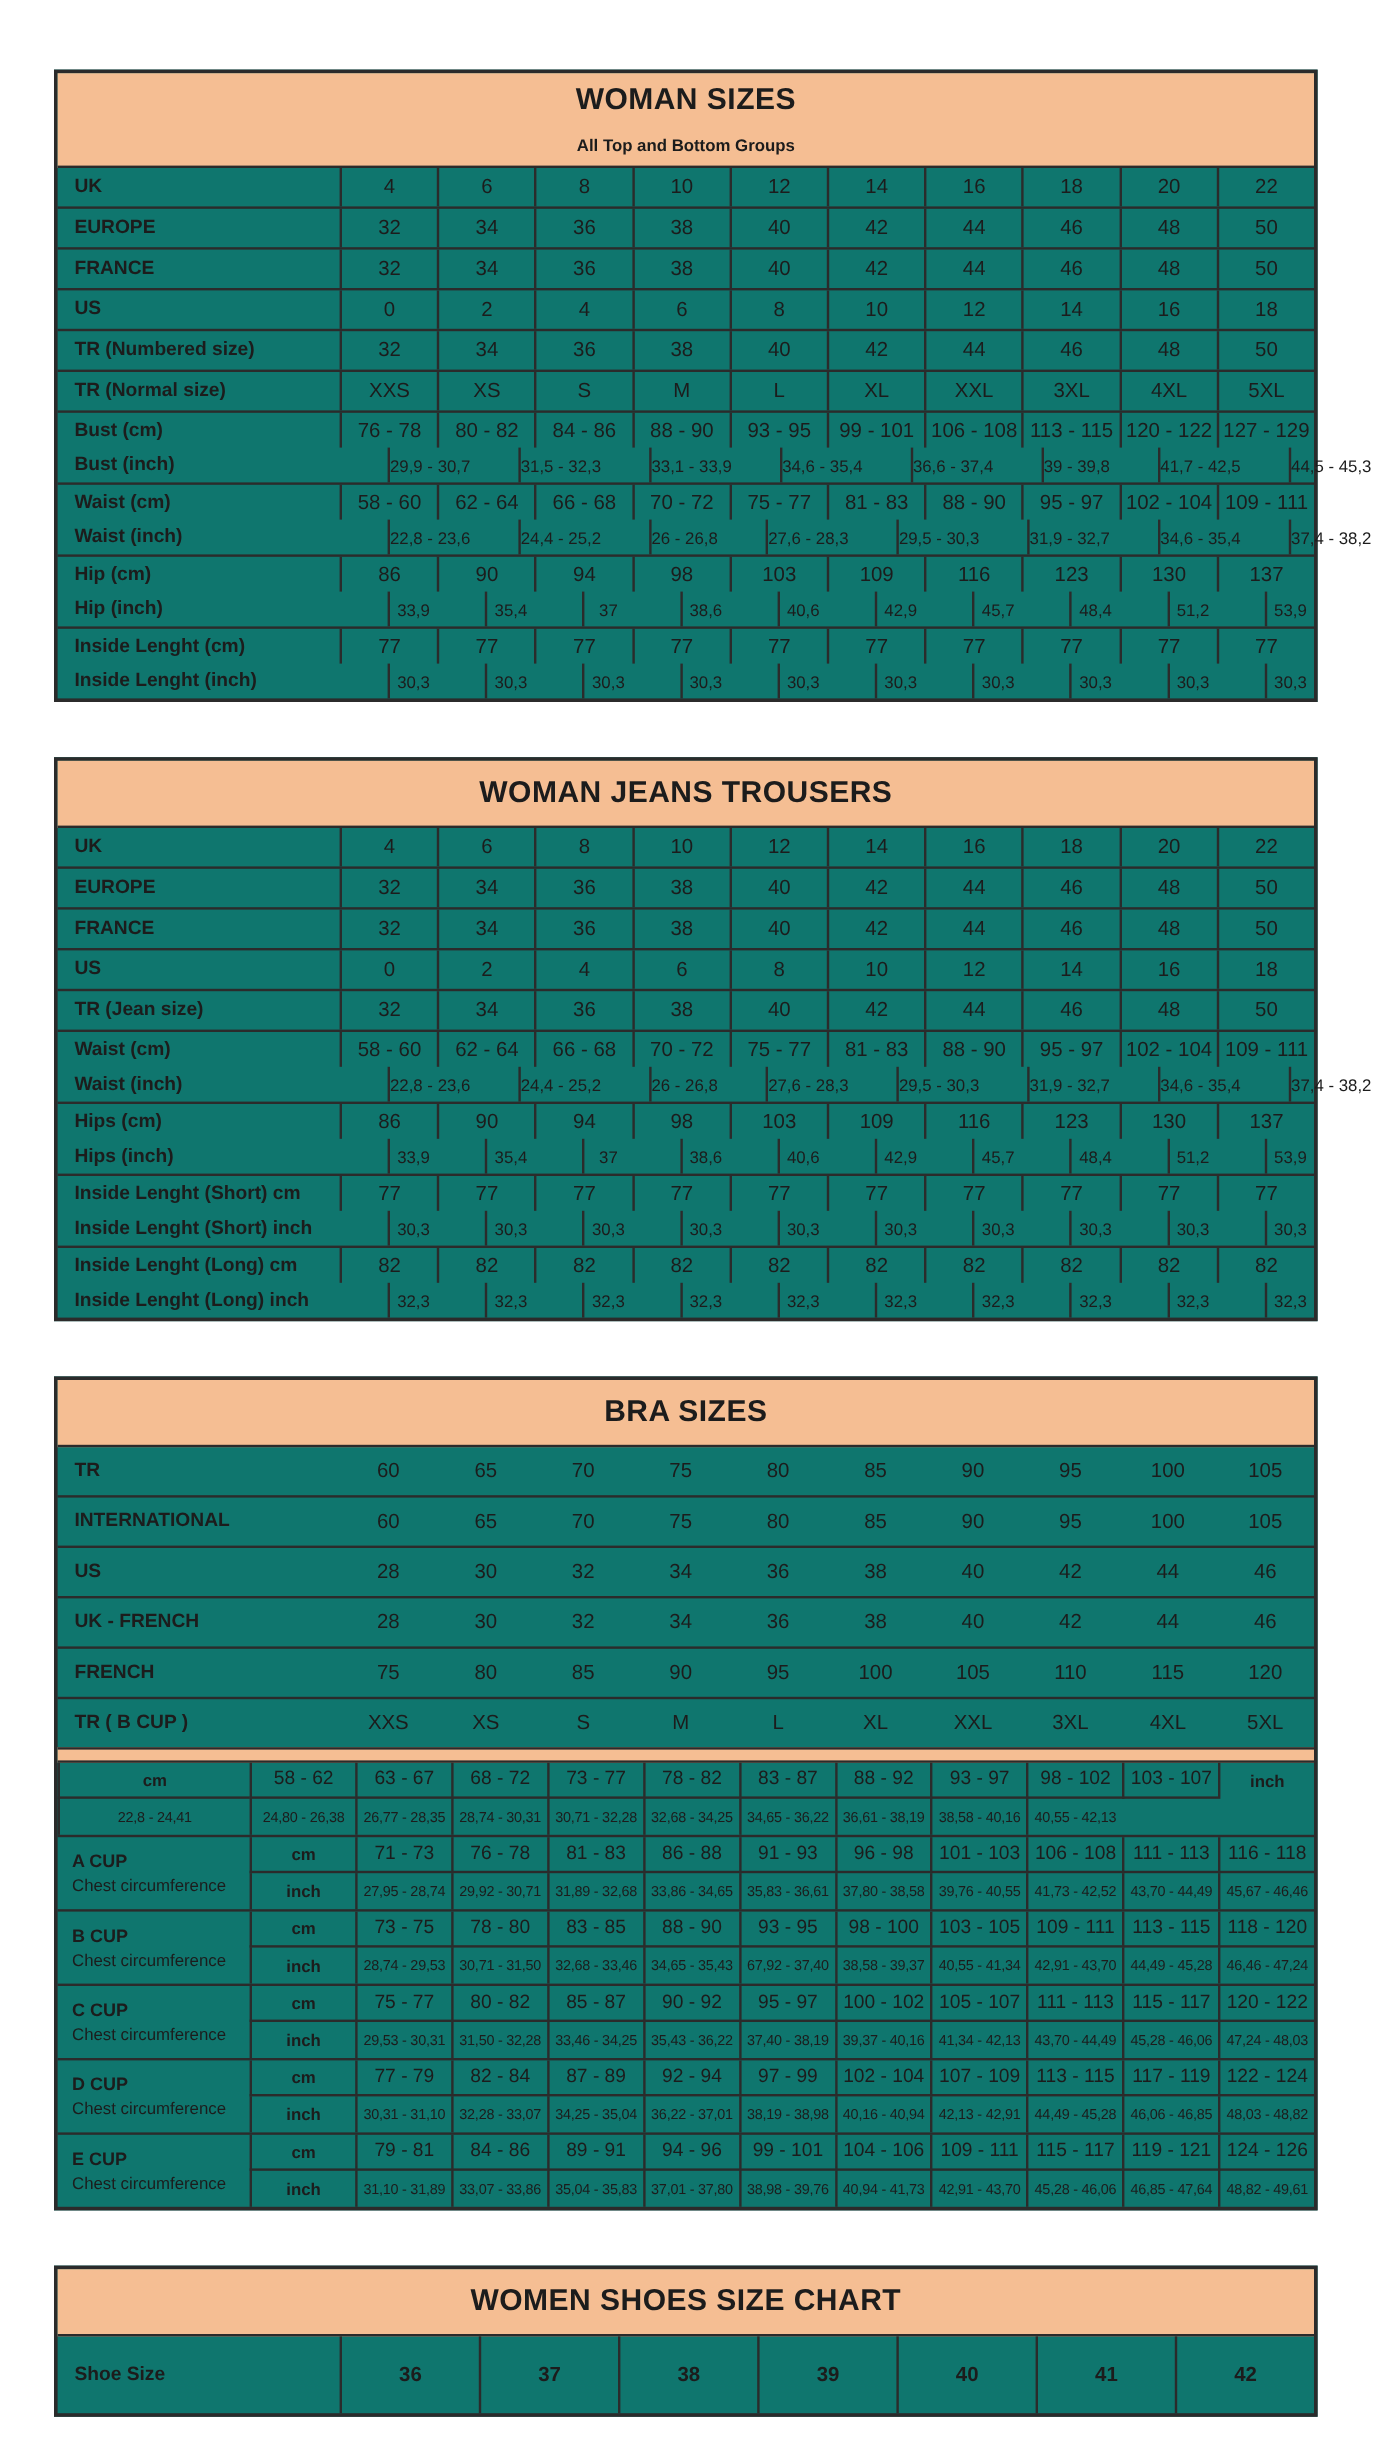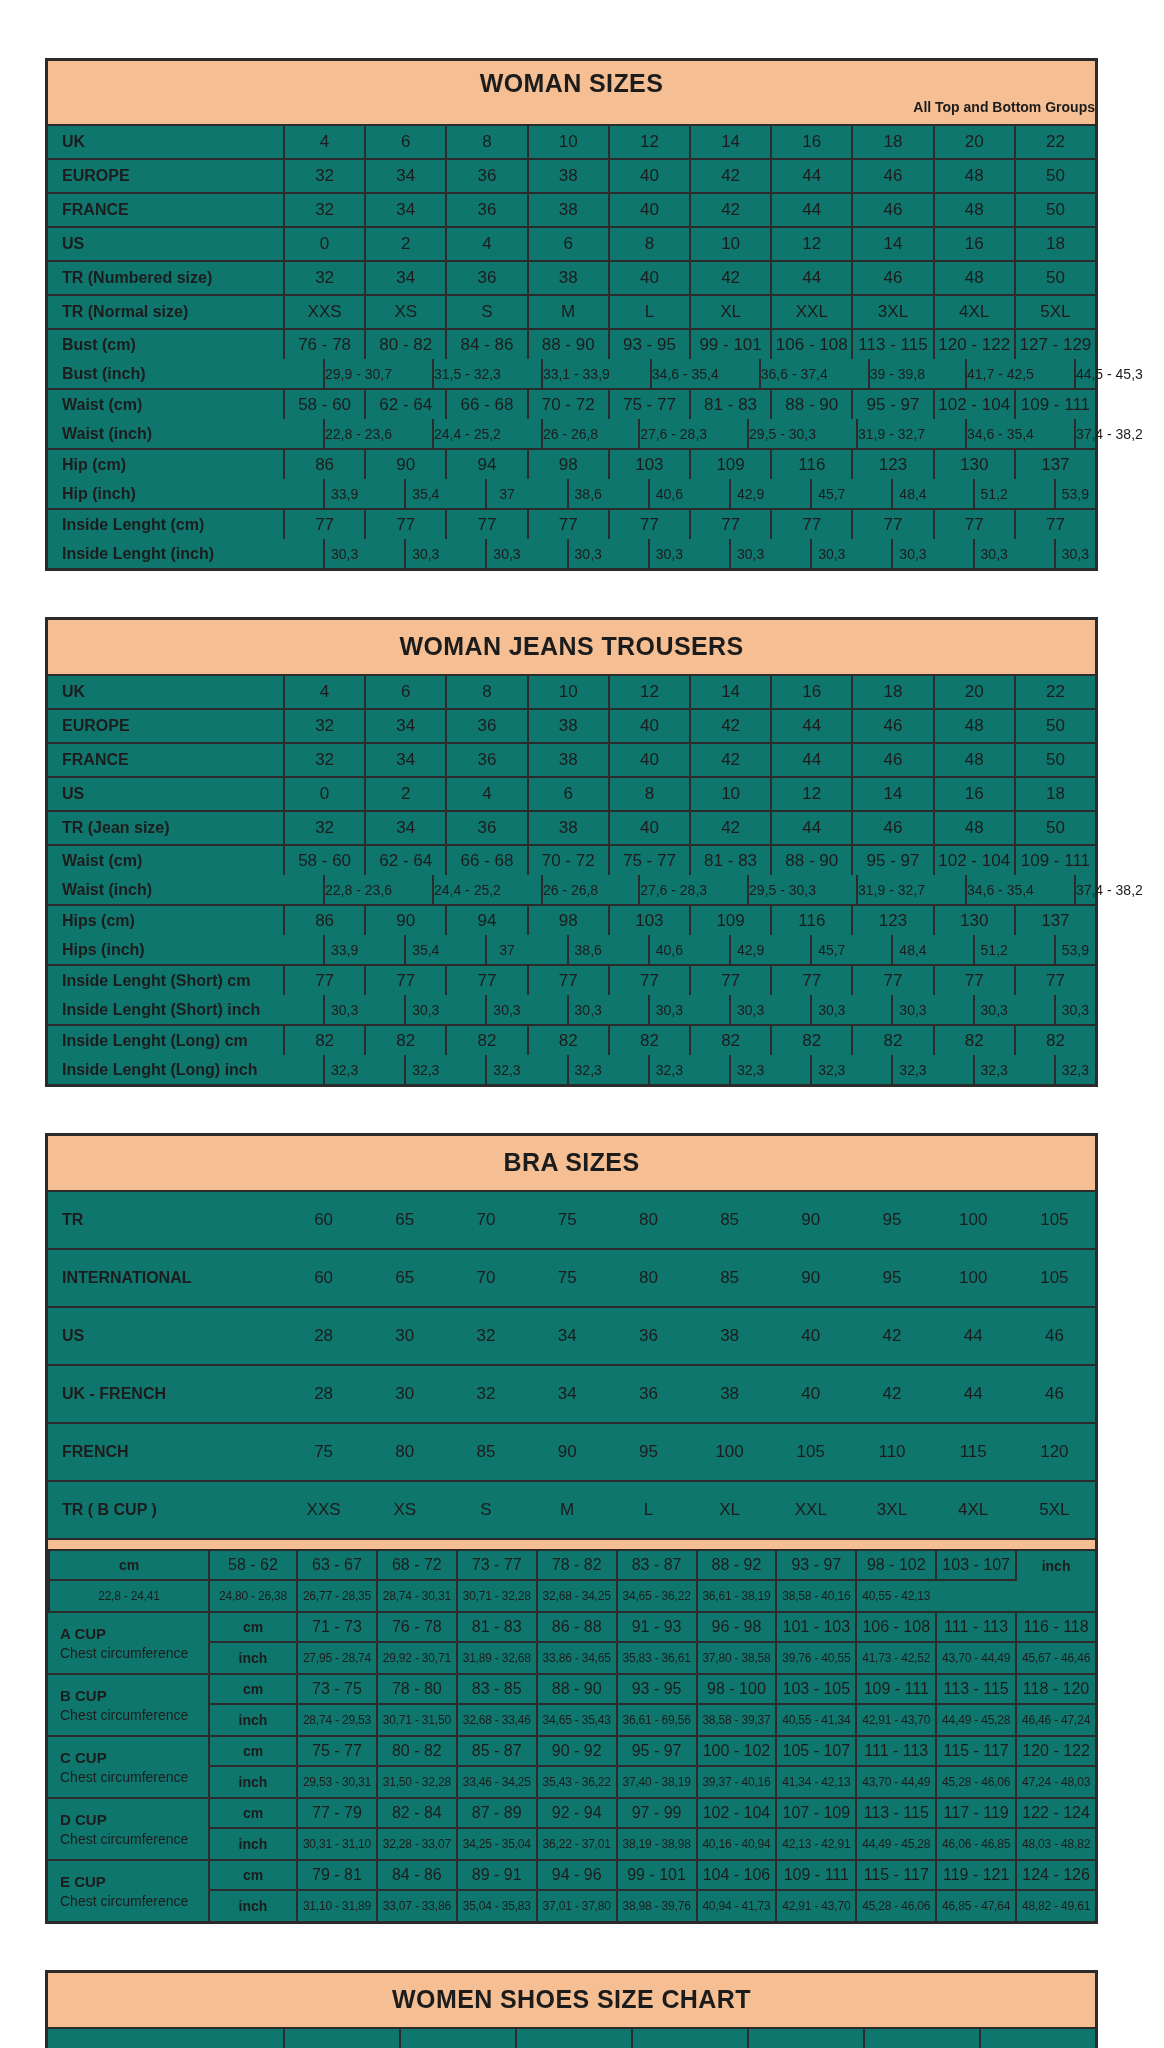--- a/index.html
+++ b/index.html
@@ -4,33 +4,33 @@
 <style>
   :root{ --bc:#2b2b2b; --accent:#f5be93; }
   *{ box-sizing:border-box; }
   body{ margin:0; width:1164px; height:2048px; background:#ffffff;
         font-family:"Liberation Sans", sans-serif; color:#1c1c1c; }
   .size-table{ width:1053px; margin:0 0 46px 45px; border:3px solid var(--bc); background:#0f766e; }
   .first{ margin-top:58px; }
   .thead{ background:var(--accent); border-bottom:2px solid var(--bc); text-align:center; padding:8px 0 9px; }
   .thead.single{ padding:12px 0 13px; }
   .t-title{ font-size:25px; font-weight:700; letter-spacing:.4px; }
-  .t-sub{ font-size:14px; font-weight:700; margin-top:1px;text-align:right; }
+  .t-sub{ font-size:14px; font-weight:700; margin-top:15px; }
 
   .group{ border-bottom:2px solid var(--bc); }
   .group:last-child{ border-bottom:none; }
   .row{ display:grid; grid-template-columns:235px repeat(10,1fr); align-items:stretch;
         height:32px; font-size:17px; }
   .row.pair{ height:29px; }
   .row.sub{ font-size:14px;gap:40px; }
   .cell{ display:flex; align-items:center; justify-content:center; height:100%; white-space:nowrap; }
   .cell.label{ justify-content:flex-start; padding-left:14px; font-weight:700; font-size:16px; }
   .vlines .cell + .cell{ border-left:2px solid var(--bc); }
 
-  .bra-top .row{ height:56px;border-radius:12px; }
+  .bra-top .row{ height:40px;border-radius:12px; }
   .strip{ height:13px; background:var(--accent); border-top:2px solid var(--bc); border-bottom:2px solid var(--bc); }
 
   .bra-group{ display:grid; grid-template-columns:160px 88px repeat(10,1fr);
               grid-auto-rows:30px; border-bottom:2px solid var(--bc); }
   .bra-group:last-child{ border-bottom:none; }
   .bra-label{ grid-row:1/3; grid-column:1; display:flex; flex-direction:column;
               justify-content:center; padding-left:12px; }
   .bname{ font-weight:700; font-size:15px; line-height:1.15; }
   .bsub{ font-size:14px; margin-top:2px; }
   .bra-cell{ display:flex; align-items:center; justify-content:center;
@@ -616,21 +616,21 @@
         <div class="bra-cell val cmrow">98 - 100</div>
         <div class="bra-cell val cmrow">103 - 105</div>
         <div class="bra-cell val cmrow">109 - 111</div>
         <div class="bra-cell val cmrow">113 - 115</div>
         <div class="bra-cell val cmrow">118 - 120</div>
         <div class="bra-cell unit">inch</div>
         <div class="bra-cell val inrow">28,74 - 29,53</div>
         <div class="bra-cell val inrow">30,71 - 31,50</div>
         <div class="bra-cell val inrow">32,68 - 33,46</div>
         <div class="bra-cell val inrow">34,65 - 35,43</div>
-        <div class="bra-cell val inrow">36,61 - 69,56</div>
+        <div class="bra-cell val inrow">67,92 - 37,40</div>
         <div class="bra-cell val inrow">38,58 - 39,37</div>
         <div class="bra-cell val inrow">40,55 - 41,34</div>
         <div class="bra-cell val inrow">42,91 - 43,70</div>
         <div class="bra-cell val inrow">44,49 - 45,28</div>
         <div class="bra-cell val inrow">46,46 - 47,24</div>
       </div>
       <div class="bra-group">
         <div class="bra-label">
           <div class="bname">C CUP</div>
           <div class="bsub">Chest circumference</div>

